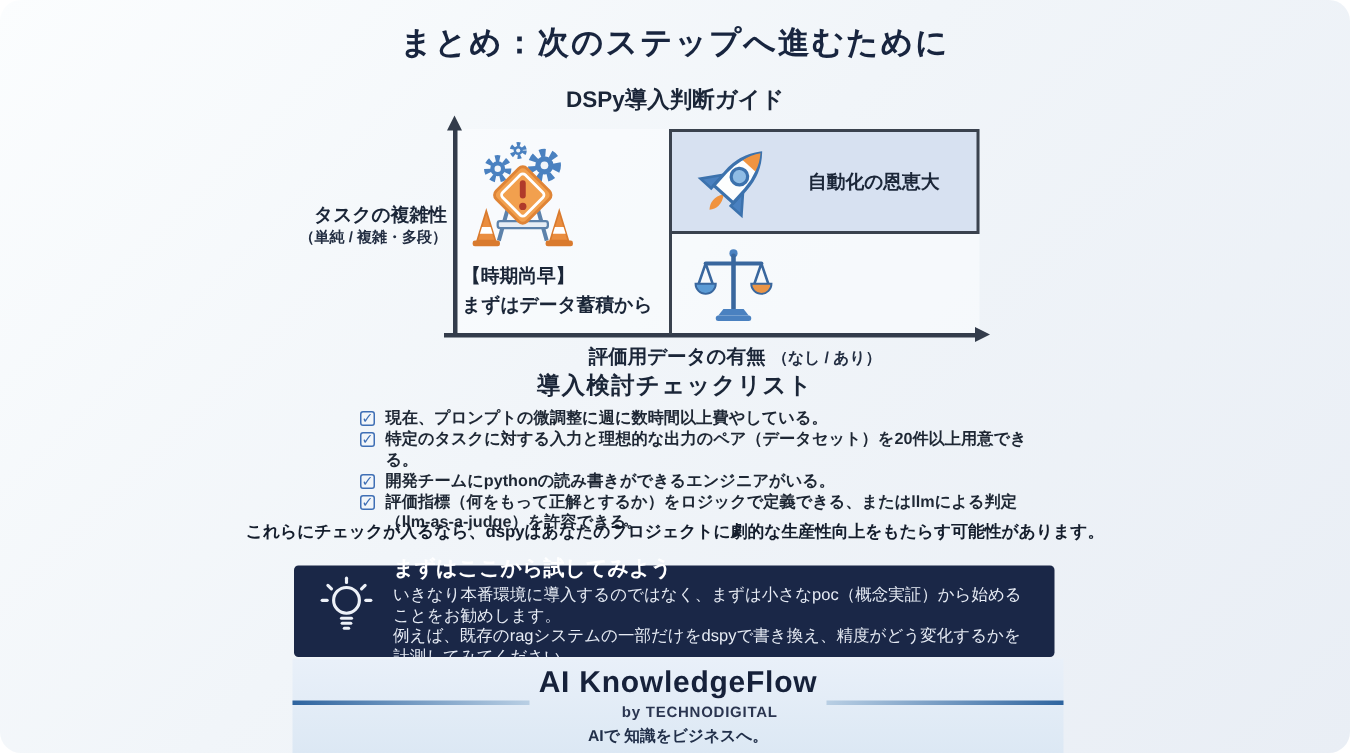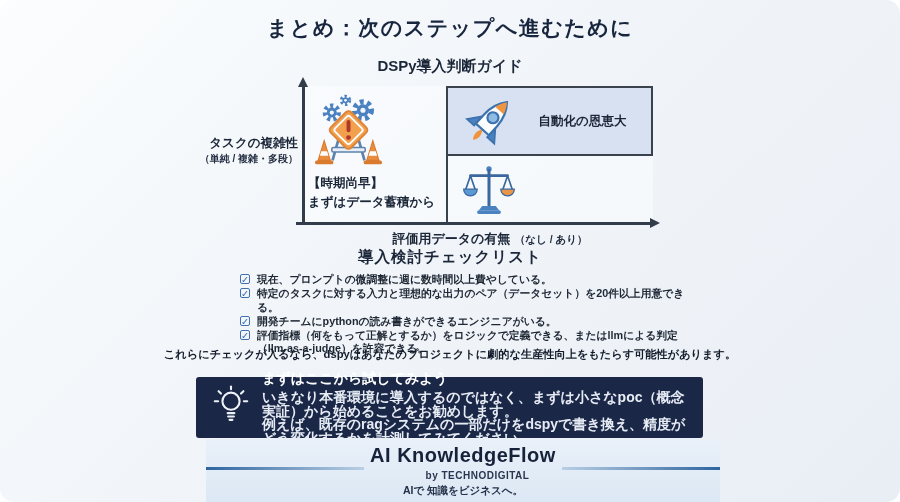--- a/index.html
+++ b/index.html
@@ -54,24 +54,24 @@
     color:#3f6fb5;font-size:9.5px;line-height:9px;text-align:center;font-weight:800;box-sizing:border-box;}
   .check-summary{position:absolute;left:0;right:0;top:347px;text-align:center;
     font-size:11.2px;font-weight:700;color:#141d2c;}
 
   
   .cta{position:absolute;left:196px;top:377px;width:507px;height:61px;background:#1a2747;
     border-radius:3px;display:flex;align-items:center;box-sizing:border-box;padding:16px 14px;}
   .cta .bulb{flex:none;margin:0 12px 0 2px;}
   .cta-text{flex:1;}
   .cta-title{font-size:14px;font-weight:800;color:#ffffff;margin-bottom:3px;}
-  .cta-line{font-size:14px;font-weight:700;color:#e6ebf4;line-height:13.5px;}
-
-  
-  .footer{position:absolute;left:206px;top:439px;width:514px;height:63px;
+  .cta-line{font-size:11px;font-weight:400;color:#e6ebf4;line-height:13.5px;}
+
+  
+  .footer{position:absolute;left:195px;top:439px;width:514px;height:63px;
     background:linear-gradient(180deg,#e9f0f9 0%,#dce8f4 100%);}
   .brand{position:absolute;top:5px;left:0;right:0;text-align:center;
     font-size:20px;font-weight:800;color:#16213a;letter-spacing:0.5px;}
   .brand-line{position:absolute;top:28px;height:3px;width:158px;}
   .brand-line.left{left:0;background:linear-gradient(to right,#2e649f,#b9cfe4);}
   .brand-line.right{right:0;background:linear-gradient(to left,#2e649f,#b9cfe4);}
   .by-line{position:absolute;top:31px;left:0;right:0;text-align:center;
     font-size:10px;font-weight:700;color:#2a3550;letter-spacing:0.5px;margin-left:29px;}
   .tagline{position:absolute;top:45px;left:0;right:0;text-align:center;
     font-size:10.5px;font-weight:700;color:#22304a;}

